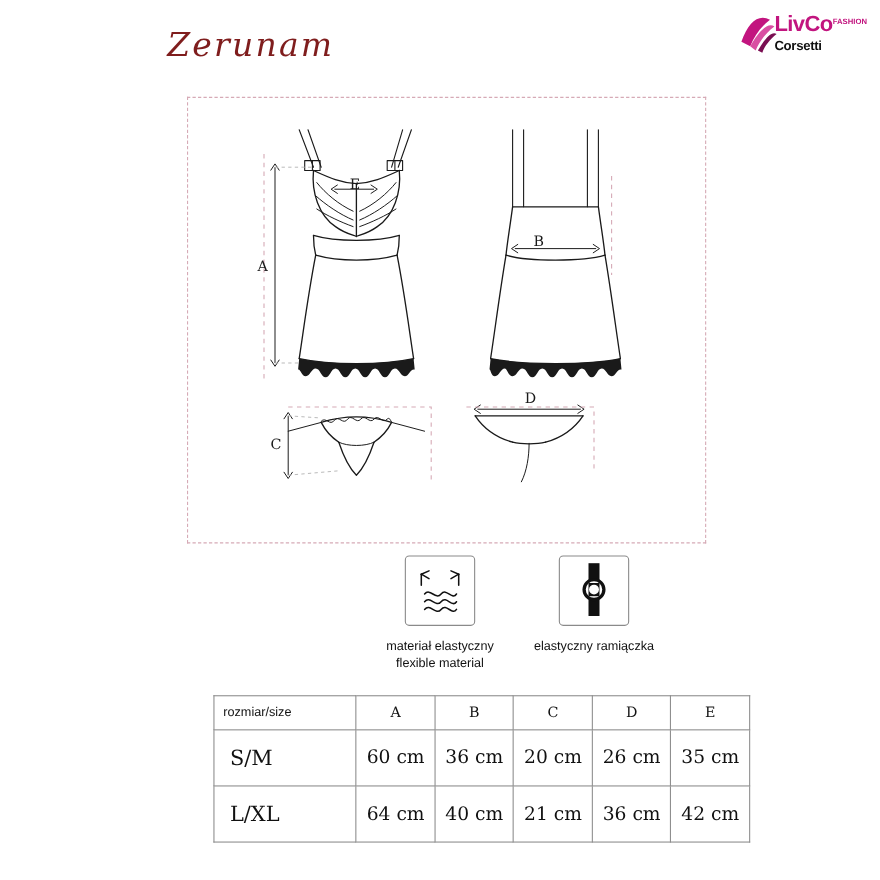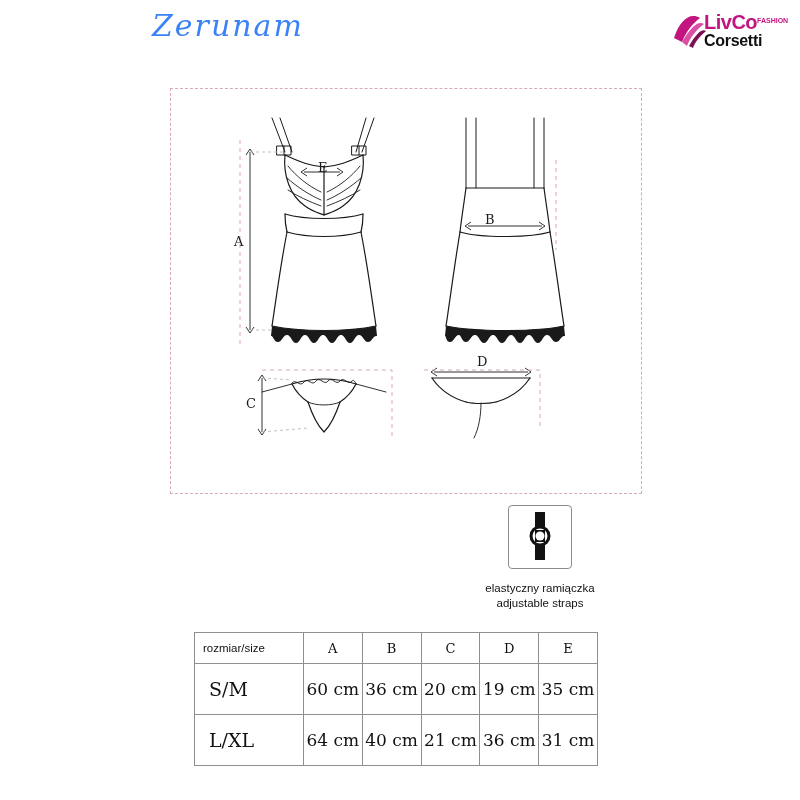--- a/index.html
+++ b/index.html
@@ -18,26 +18,26 @@
 
   
   .header {
     position: absolute;
     top: 0; left: 0; right: 0;
     height: 80px;
   }
   .product-title {
     position: absolute;
     left: 152px;
-    top: 8px;
+    top: 24px;
     font-family: "DejaVu Serif", serif;
     font-size: 30px;
     font-style: italic;
     letter-spacing: 2px;
-    color: #3b82f6;
+    color: #7f1d1d;
     font-weight: 400;
   }
   .brand-logo {
     position: absolute;
     right: 18px;
     top: 8px;
     width: 112px;
     height: 46px;
   }
   .brand-text {
@@ -55,21 +55,21 @@
   }
   .brand-fashion {
     font-size: 7px;
     font-weight: bold;
     color: #c2157f;
     letter-spacing: 0px;
     vertical-align: super;
   }
   .brand-corsetti {
     font-family: "Liberation Sans", sans-serif;
-    font-size: 16px;
+    font-size: 12px;
     font-weight: bold;
     color: #111;
     letter-spacing: -0.3px;
     margin-top: 14px;
   }
 
   
   .illus-frame {
     position: absolute;
     left: 170px;
@@ -117,21 +117,21 @@
     line-height: 15px;
     color: #111;
   }
   .feature .flabel div { white-space: nowrap; }
 
   
   .size-table {
     position: absolute;
     left: 194px;
     top: 632px;
-    width: 404px;
+    width: 488px;
     border-collapse: collapse;
   }
   .size-table td, .size-table th {
     border: 1px solid #8f8f8f;
     text-align: center;
     font-weight: normal;
     color: #111;
   }
   .size-table thead td {
     height: 28px;
@@ -311,33 +311,53 @@
     <text x="234" y="246">A</text>
     <text x="485" y="224">B</text>
     <text x="246" y="408">C</text>
     <text x="477" y="366">D</text>
     <text x="318" y="172">E</text>
   </g>
 </svg>
 
 <div class="features">
 
+  <div class="feature f1">
+    <div class="ficon">
+      <svg width="60" height="60" viewBox="0 0 60 60">
+        <g stroke="#111" stroke-width="1.4" fill="none" stroke-linecap="round">
+          <path d="M13 16 L13 26"></path>
+          <path d="M13 16 L20 20"></path>
+          <path d="M13 16 L20 13"></path>
+          <path d="M47 16 L47 26"></path>
+          <path d="M47 16 L40 20"></path>
+          <path d="M47 16 L40 13"></path>
+          <path d="M16 34 C21 28, 26 40, 31 34 C36 28, 41 40, 45 34"></path>
+          <path d="M16 41 C21 35, 26 47, 31 41 C36 35, 41 47, 45 41"></path>
+          <path d="M16 48 C21 42, 26 54, 31 48 C36 42, 41 54, 45 48"></path>
+        </g>
+      </svg>
+    </div>
+    <div class="flabel">
+      <div>materiał elastyczny</div>
+      <div>flexible material</div>
+    </div>
+  </div>
 
   <div class="feature f2">
     <div class="ficon">
       <svg width="60" height="60" viewBox="0 0 60 60">
         <rect x="25" y="6" width="10" height="48" fill="#111"></rect>
         <circle cx="30" cy="30" r="9" fill="#fff" stroke="#111" stroke-width="3"></circle>
         <rect x="25" y="24" width="10" height="12" fill="#111"></rect>
         <circle cx="30" cy="30" r="4.5" fill="#fff"></circle>
       </svg>
     </div>
     <div class="flabel">
       <div>elastyczny ramiączka</div>
-      <div>adjustable straps</div>
     </div>
   </div>
 </div>
 
 <table class="size-table">
   <thead>
     <tr>
       <td class="head-label">rozmiar/size</td>
       <td class="col-w">A</td>
       <td class="col-w">B</td>
@@ -345,25 +365,25 @@
       <td class="col-w">D</td>
       <td class="col-w">E</td>
     </tr>
   </thead>
   <tbody>
     <tr>
       <td class="row-label">S/M</td>
       <td>60 cm</td>
       <td>36 cm</td>
       <td>20 cm</td>
-      <td>19 cm</td>
+      <td>26 cm</td>
       <td>35 cm</td>
     </tr>
     <tr>
       <td class="row-label">L/XL</td>
       <td>64 cm</td>
       <td>40 cm</td>
       <td>21 cm</td>
       <td>36 cm</td>
-      <td>31 cm</td>
+      <td>42 cm</td>
     </tr>
   </tbody>
 </table>
 
 </body></html>

